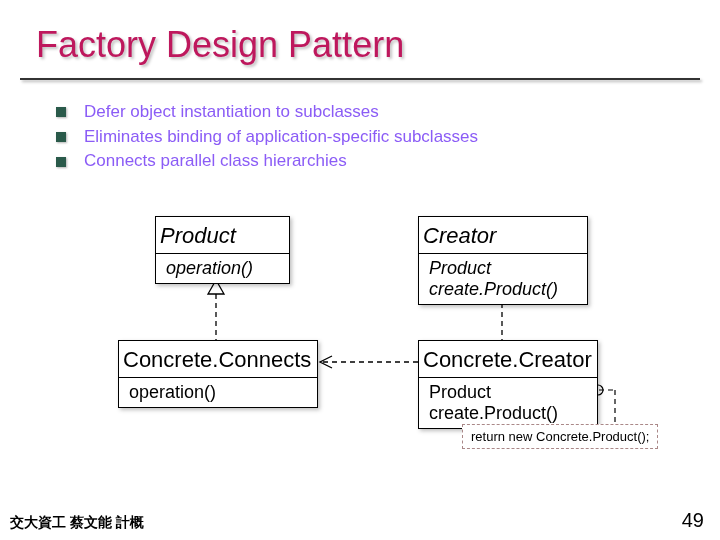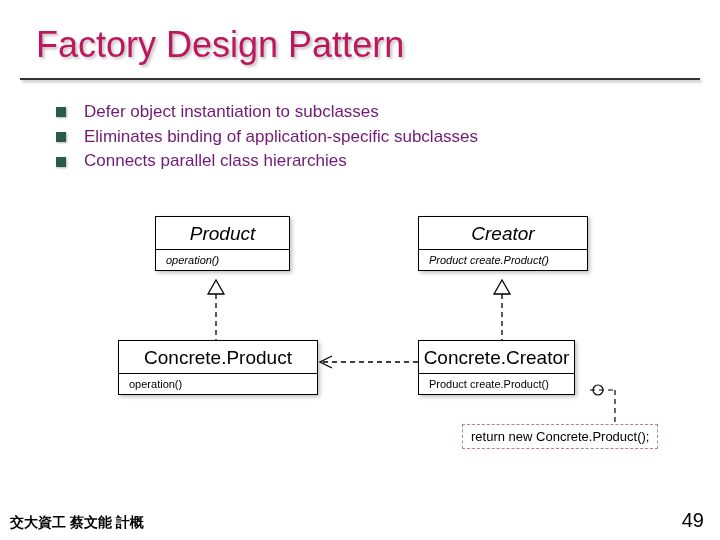--- a/index.html
+++ b/index.html
@@ -26,21 +26,21 @@
     height: 2px;
     background: #333;
     box-shadow: 2px 2px 3px rgba(0,0,0,0.3);
   }
   .bullets {
     position: absolute;
     left: 56px;
     top: 100px;
     font-size: 17px;
     line-height: 1.45;
-    color: #701a75;
+    color: #8b5cf6;
   }
   .bullets li {
     list-style: none;
     display: flex;
     align-items: center;
     gap: 18px;
   }
   .sq {
     width: 10px;
     height: 10px;
@@ -55,30 +55,29 @@
     width: 720px;
     height: 280px;
   }
   .uml-box {
     position: absolute;
     border: 1.5px solid #000;
     background: #fff;
     box-shadow: 2px 2px 4px rgba(0,0,0,0.25);
   }
   .uml-head {
-    text-align: center;
     padding: 6px 4px 4px;
     font-style: italic;
-    font-size: 19px;
+    font-size: 22px;
     border-bottom: 1.5px solid #000;
   }
   .uml-head.concrete { font-style: normal; }
   .uml-op {
     padding: 4px 10px;
-    font-size: 11px;
+    font-size: 18px;
     font-style: italic;
   }
   .uml-op.concrete { font-style: normal; }
   .note {
     position: absolute;
     border: 1.5px dashed #a88;
     background: #fff;
     font-size: 13px;
     padding: 4px 8px;
   }
@@ -148,25 +147,25 @@
     <div class="uml-head">Product</div>
     <div class="uml-op">operation()</div>
   </div>
 
   <div class="uml-box" style="left:418px; top:6px; width:170px;">
     <div class="uml-head">Creator</div>
     <div class="uml-op">Product create.Product()</div>
   </div>
 
   <div class="uml-box" style="left:118px; top:130px; width:200px;">
-    <div class="uml-head concrete">Concrete.Product</div>
+    <div class="uml-head concrete">Concrete.Connects</div>
     <div class="uml-op concrete">operation()</div>
   </div>
 
-  <div class="uml-box" style="left:418px; top:130px; width:157px;">
+  <div class="uml-box" style="left:418px; top:130px; width:180px;">
     <div class="uml-head concrete">Concrete.Creator</div>
     <div class="uml-op concrete">Product create.Product()</div>
   </div>
 
   <div class="note" style="left:462px; top:214px;text-align:right;">
     <span>return new Concrete.Product();</span>
   </div>
 
 </div>
 

